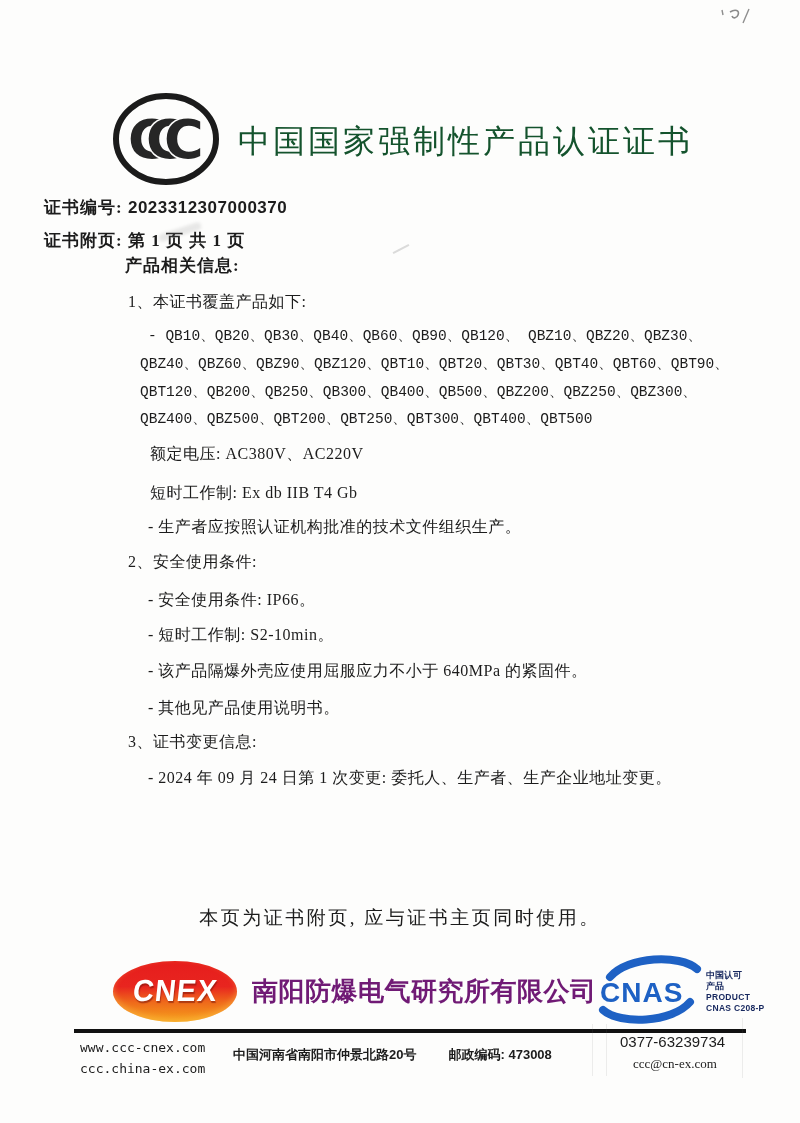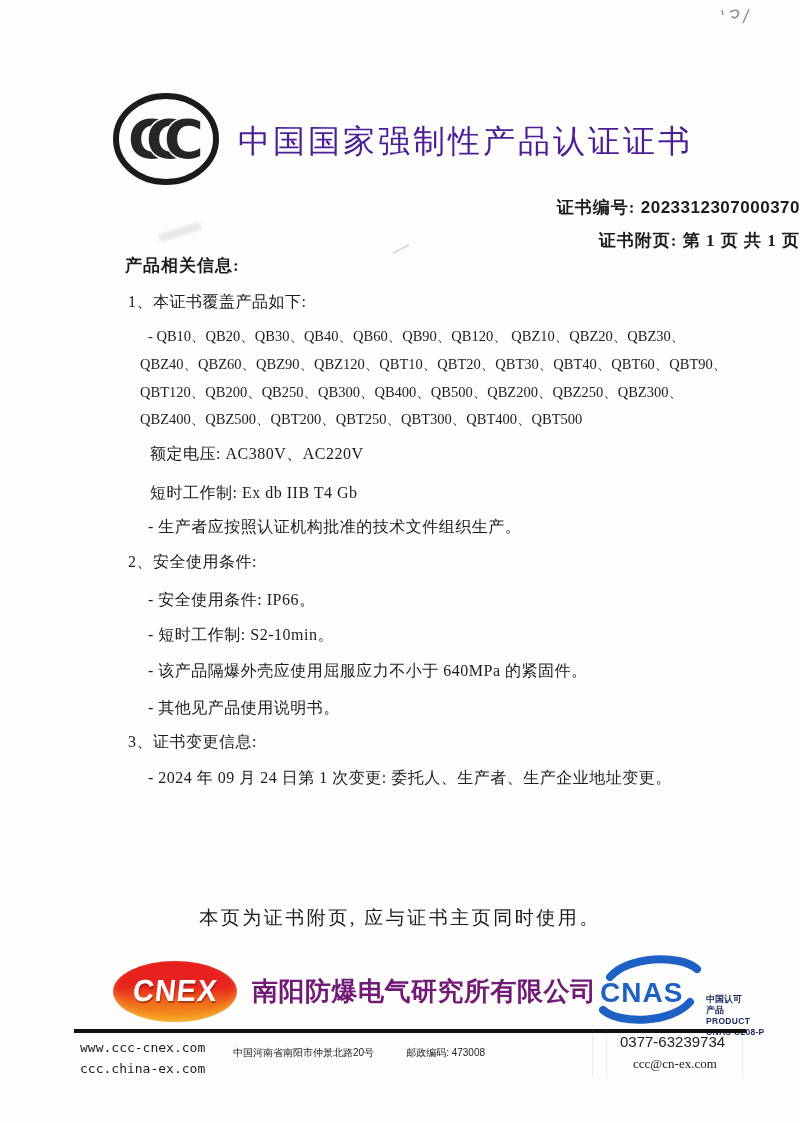--- a/index.html
+++ b/index.html
@@ -8,43 +8,43 @@
     position:relative; width:800px; height:1123px;
     background:#fdfdfc; overflow:hidden; color:#1c1c1c;
     font-family:"Liberation Serif", serif;
   }
 
   
   .ccc-logo { position:absolute; left:112px; top:92px; width:108px; height:94px; }
   .doc-title {
     position:absolute; left:238px; top:120px;
     font-family:"Liberation Sans", sans-serif;
-    font-size:32px; letter-spacing:3px; color:#4c1d95; white-space:nowrap;
+    font-size:32px; letter-spacing:3px; color:#14532d; white-space:nowrap;
   }
   .cert-line {
-    position:absolute; left:0; width:100%; text-align:right;
+    position:absolute; left:0; width:100%; text-align:left;
     font-weight:bold; font-size:17px; letter-spacing:1px;
-    white-space:nowrap;
+    padding-left:44px; white-space:nowrap;
   }
   .cert-line-1 { top:196px; }
   .cert-line-2 { top:229px; }
   .cert-line .val { font-family:"Liberation Sans", sans-serif; letter-spacing:0.5px; }
 
   
   .body-block { position:absolute; left:123px; top:255px; width:630px; }
   .body-heading {
     font-weight:bold; font-size:17px; letter-spacing:1px; padding-left:2px;
     line-height:22px; white-space:nowrap;
   }
   .bodyline { line-height:22px; font-size:16px; letter-spacing:0.5px; white-space:nowrap; }
   .bodyline.n { padding-left:5px; }
   .bodyline.d { padding-left:25px; }
   .bodyline.c { padding-left:17px; }
   .bodyline.p { padding-left:27px; }
-  .bodyline.mono { font-family:Liberation Serif, serif; font-size:14.5px; letter-spacing:0; }
+  .bodyline.mono { font-family:Liberation Mono, monospace; font-size:14.5px; letter-spacing:0; }
   .mt5{margin-top:5px}.mt6{margin-top:6px}.mt12{margin-top:12px}.mt13{margin-top:13px}
   .mt14{margin-top:14px}.mt15{margin-top:15px}.mt16{margin-top:16px}.mt17{margin-top:17px}
 
   
   .footer-note {
     position:absolute; top:905px; left:0; width:100%; text-align:center;
     font-size:19px; letter-spacing:2.5px; white-space:nowrap;
   }
 
   
@@ -60,37 +60,37 @@
     font-size:29px; letter-spacing:1px; transform:skewX(-6deg) scaleY(1.05);
     text-shadow:1px 1px 1px rgba(120,20,10,.55);
   }
   .company-name {
     position:absolute; left:252px; top:974px;
     font-family:"Liberation Sans", sans-serif; font-weight:bold;
     font-size:26px; letter-spacing:0.5px; color:#701a75; white-space:nowrap;
   }
   .cnas-logo { position:absolute; left:594px; top:950px; width:112px; height:78px; }
   .cnas-caption {
-    position:absolute; left:706px; top:994px; width:70px;
+    position:absolute; left:706px; top:970px; width:70px;
     color:#16275e; font-family:"Liberation Sans", sans-serif; line-height:11px;
     white-space:nowrap;
   }
   .cnas-caption .cn { font-size:9px; font-weight:bold; }
   .cnas-caption .en { font-size:8.5px; font-weight:bold; letter-spacing:0.3px; }
 
   
   .rule { position:absolute; left:74px; top:1029px; width:672px; height:4px; background:#111; }
   .web-block {
     position:absolute; left:80px; top:1037px;
     font-family:"DejaVu Sans Mono", monospace; font-size:13px; line-height:21px;
     white-space:nowrap;
   }
   .addr-block {
     position:absolute; left:233px; top:1046px; display:flex;
-    font-family:"Liberation Sans", sans-serif; font-weight:normal; font-size:10px;
+    font-family:"Liberation Sans", sans-serif; font-weight:bold; font-size:13px;
     white-space:nowrap;
     align-items:center;
   }
   .postal { margin-left:32px; }
   .phone-block {
     position:absolute; left:620px; top:1033px;
     font-family:"Liberation Sans", sans-serif; font-size:15px; white-space:nowrap;
   }
   .email-block {
     position:absolute; left:633px; top:1056px;

